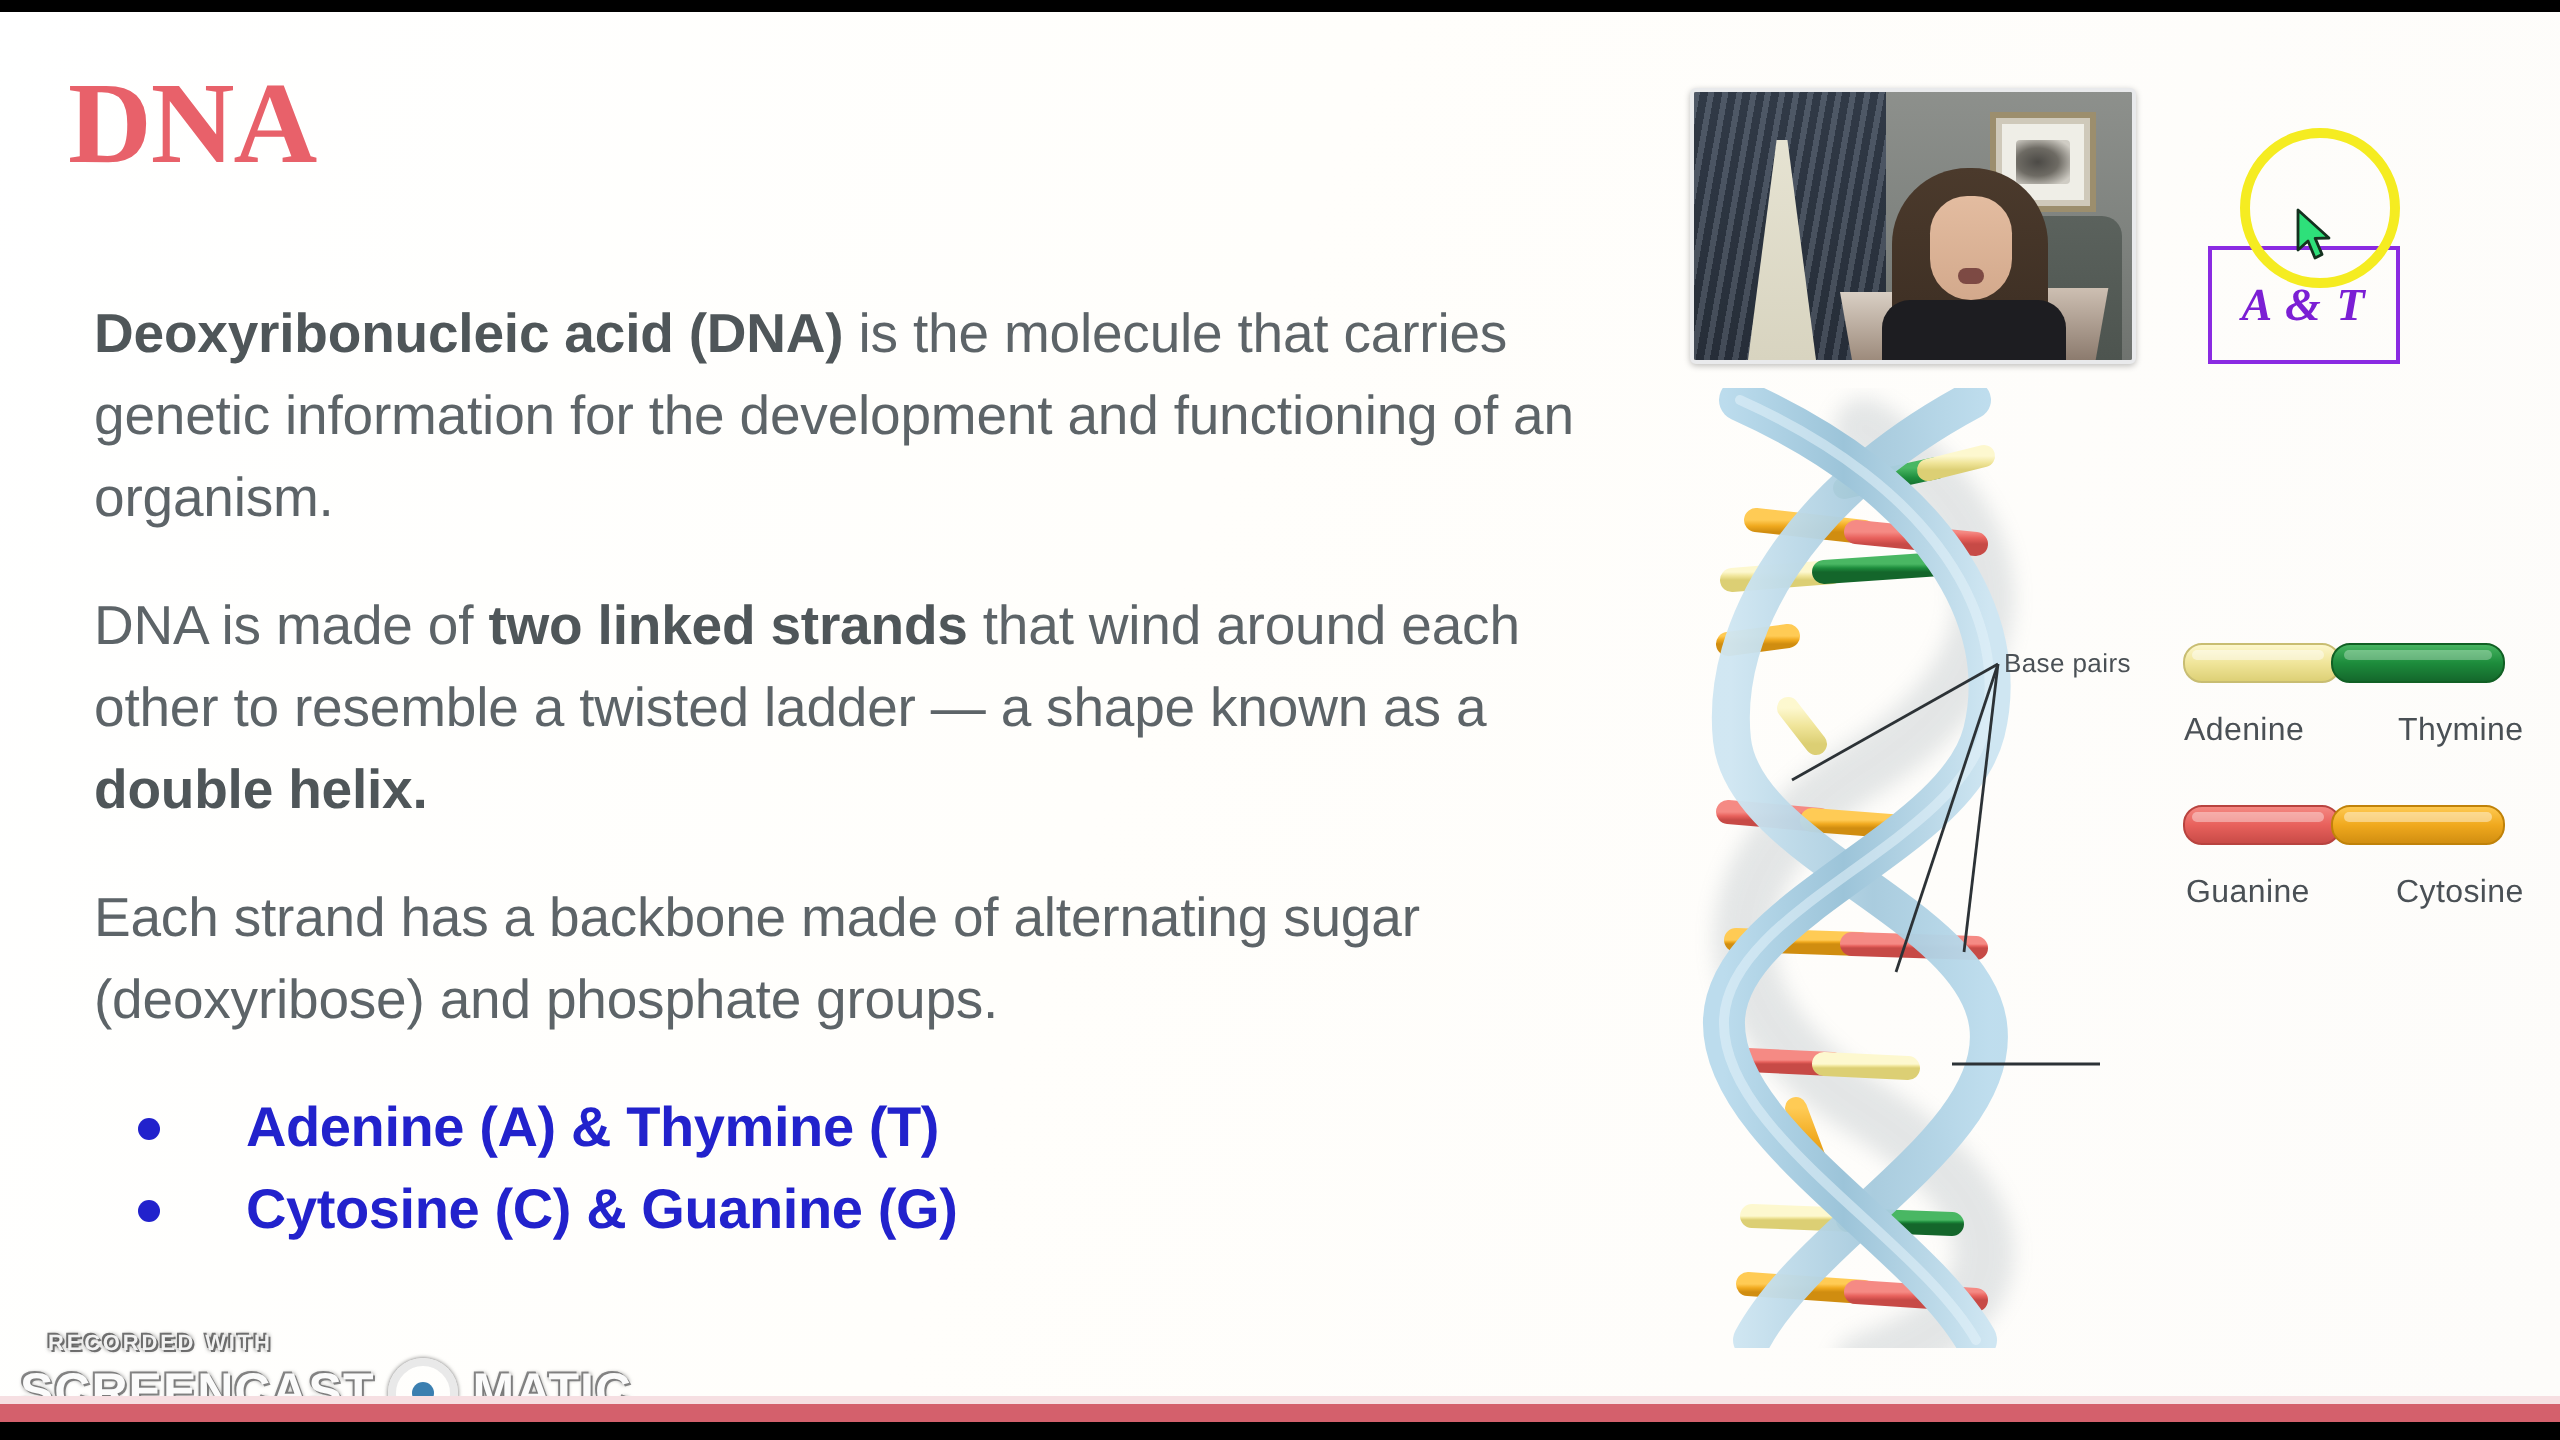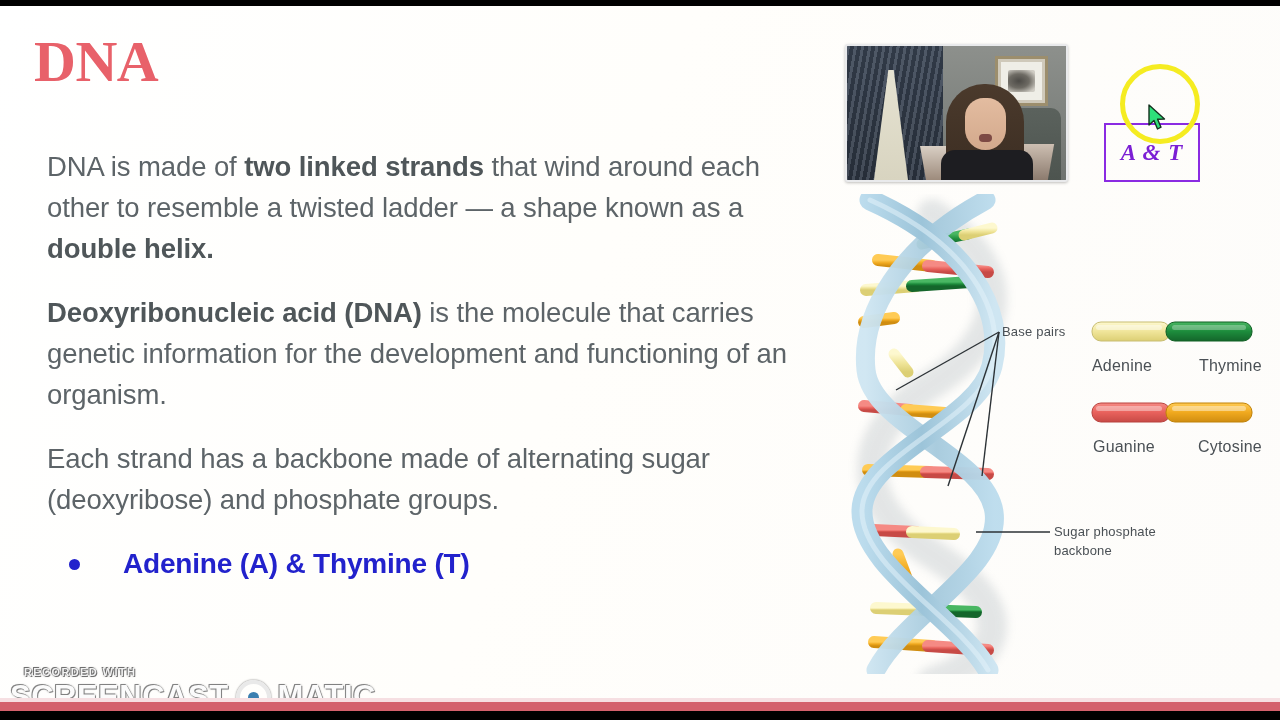--- a/index.html
+++ b/index.html
@@ -170,21 +170,21 @@
 
   
   .watermark{position:absolute;left:10px;top:660px;z-index:35;user-select:none;}
   .wm-top{
     font-size:11px;font-weight:700;color:#f2f2f2;letter-spacing:1.4px;
     margin-left:14px;
     text-shadow:0 0 2px #555, 1px 1px 0 #777, -1px -1px 0 #777;
   }
   .wm-main{display:flex;align-items:center;gap:7px;margin-top:1px;}
   .wm-main .wtext{
-    font-size:31px;font-weight:700;color:#fbfbfb;letter-spacing:.5px;
+    font-size:25px;font-weight:700;color:#fbfbfb;letter-spacing:.5px;
     text-shadow:0 0 2px #6b6b6b, 1px 1px 0 #8a8a8a, -1px -1px 0 #8a8a8a;
   }
   .wm-ring{
     width:27px;height:27px;border-radius:50%;
     border:4px solid #e9e9e9;display:flex;align-items:center;justify-content:center;
     box-shadow:0 0 2px #6b6b6b;
   }
   .wm-ring i{display:block;width:11px;height:11px;border-radius:50%;background:#3b7fb0;}
 </style>
 </head>
@@ -194,34 +194,38 @@
 
   <div class="top-bar"></div>
 
   <div class="slide">
 
     <div class="title">DNA</div>
 
     <div class="body-col">
 
       <p class="para">
+        <b>Deoxyribonucleic acid (DNA)</b><span> is the molecule that carries genetic information for the development and functioning of an organism.</span>
+      </p>
+
+      <p class="para">
         <span>DNA is made of </span><b>two linked strands</b><span> that wind around each other to resemble a twisted ladder — a shape known as a </span><b>double helix.</b>
-      </p>
-
-      <p class="para">
-        <b>Deoxyribonucleic acid (DNA)</b><span> is the molecule that carries genetic information for the development and functioning of an organism.</span>
       </p>
 
       <p class="para">Each strand has a backbone made of alternating sugar (deoxyribose) and phosphate groups.</p>
 
 
       <ul class="bullets">
         <li>
           <span class="dot"></span>
           <span>Adenine (A) &amp; Thymine (T)</span>
+        </li>
+        <li>
+          <span class="dot"></span>
+          <span>Cytosine (C) &amp; Guanine (G)</span>
         </li>
       </ul>
 
     </div>
 
     <div class="dna-wrap">
 
       <svg class="dna-svg" width="444" height="480" viewBox="0 0 444 480">
         <defs>
           <linearGradient id="ribbon" x1="0" y1="0" x2="1" y2="0">
@@ -322,21 +326,20 @@
           <rect x="336" y="131" width="74" height="5" rx="2.5" fill="#ffffff" opacity=".30"></rect>
 
           <rect x="256" y="209" width="78" height="19" rx="9" fill="url(#gRed)" stroke="#b8433f" stroke-width="1"></rect>
           <rect x="330" y="209" width="86" height="19" rx="9" fill="url(#gOrange)" stroke="#c08209" stroke-width="1"></rect>
           <rect x="260" y="212" width="66" height="5" rx="2.5" fill="#ffffff" opacity=".38"></rect>
           <rect x="336" y="212" width="74" height="5" rx="2.5" fill="#ffffff" opacity=".42"></rect>
         </g>
       </svg>
 
       <div class="dlabel lbl-basepairs">Base pairs</div>
-      <div class="dlabel lbl-sugar">Sugar phosphate backbone</div>
 
       <div class="legend-label lg-adenine">Adenine</div>
       <div class="legend-label lg-thymine">Thymine</div>
       <div class="legend-label lg-guanine">Guanine</div>
       <div class="legend-label lg-cytosine">Cytosine</div>
     </div>
 
     <div class="webcam">
       <div class="wc-wall"></div>
       <div class="wc-curtain"></div>

